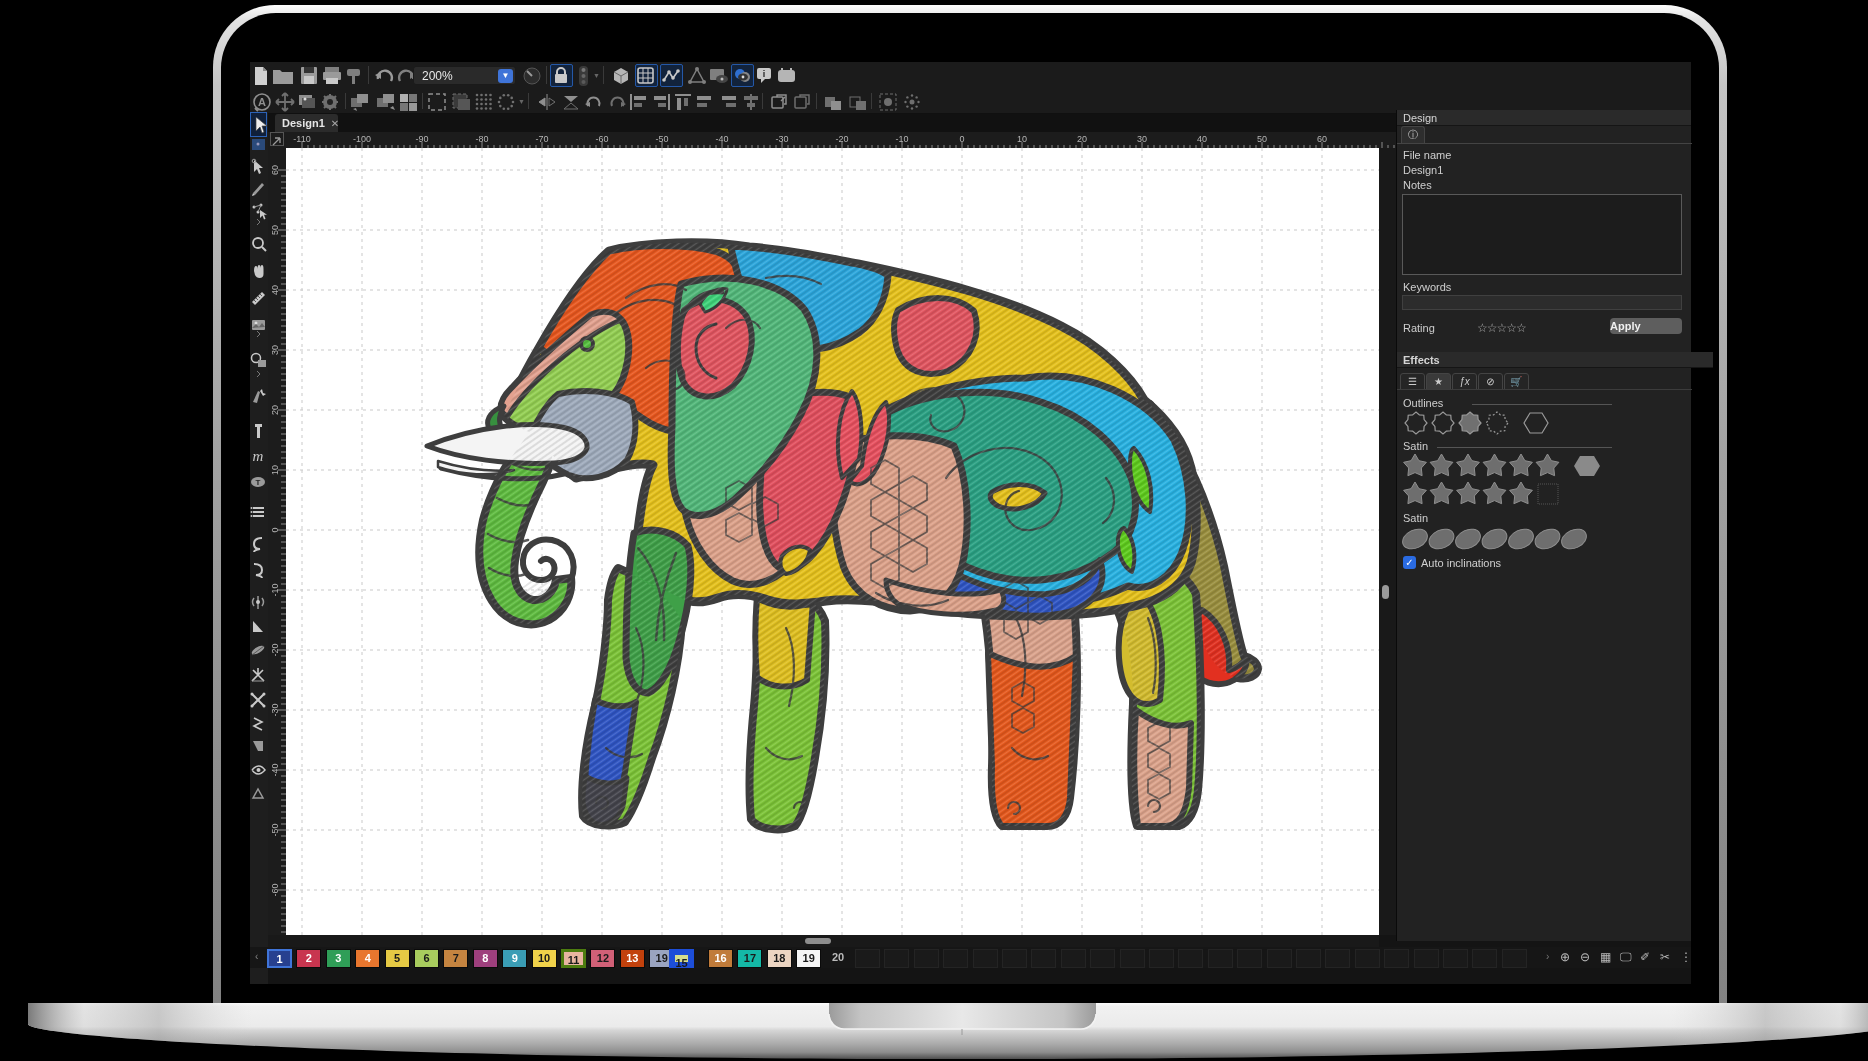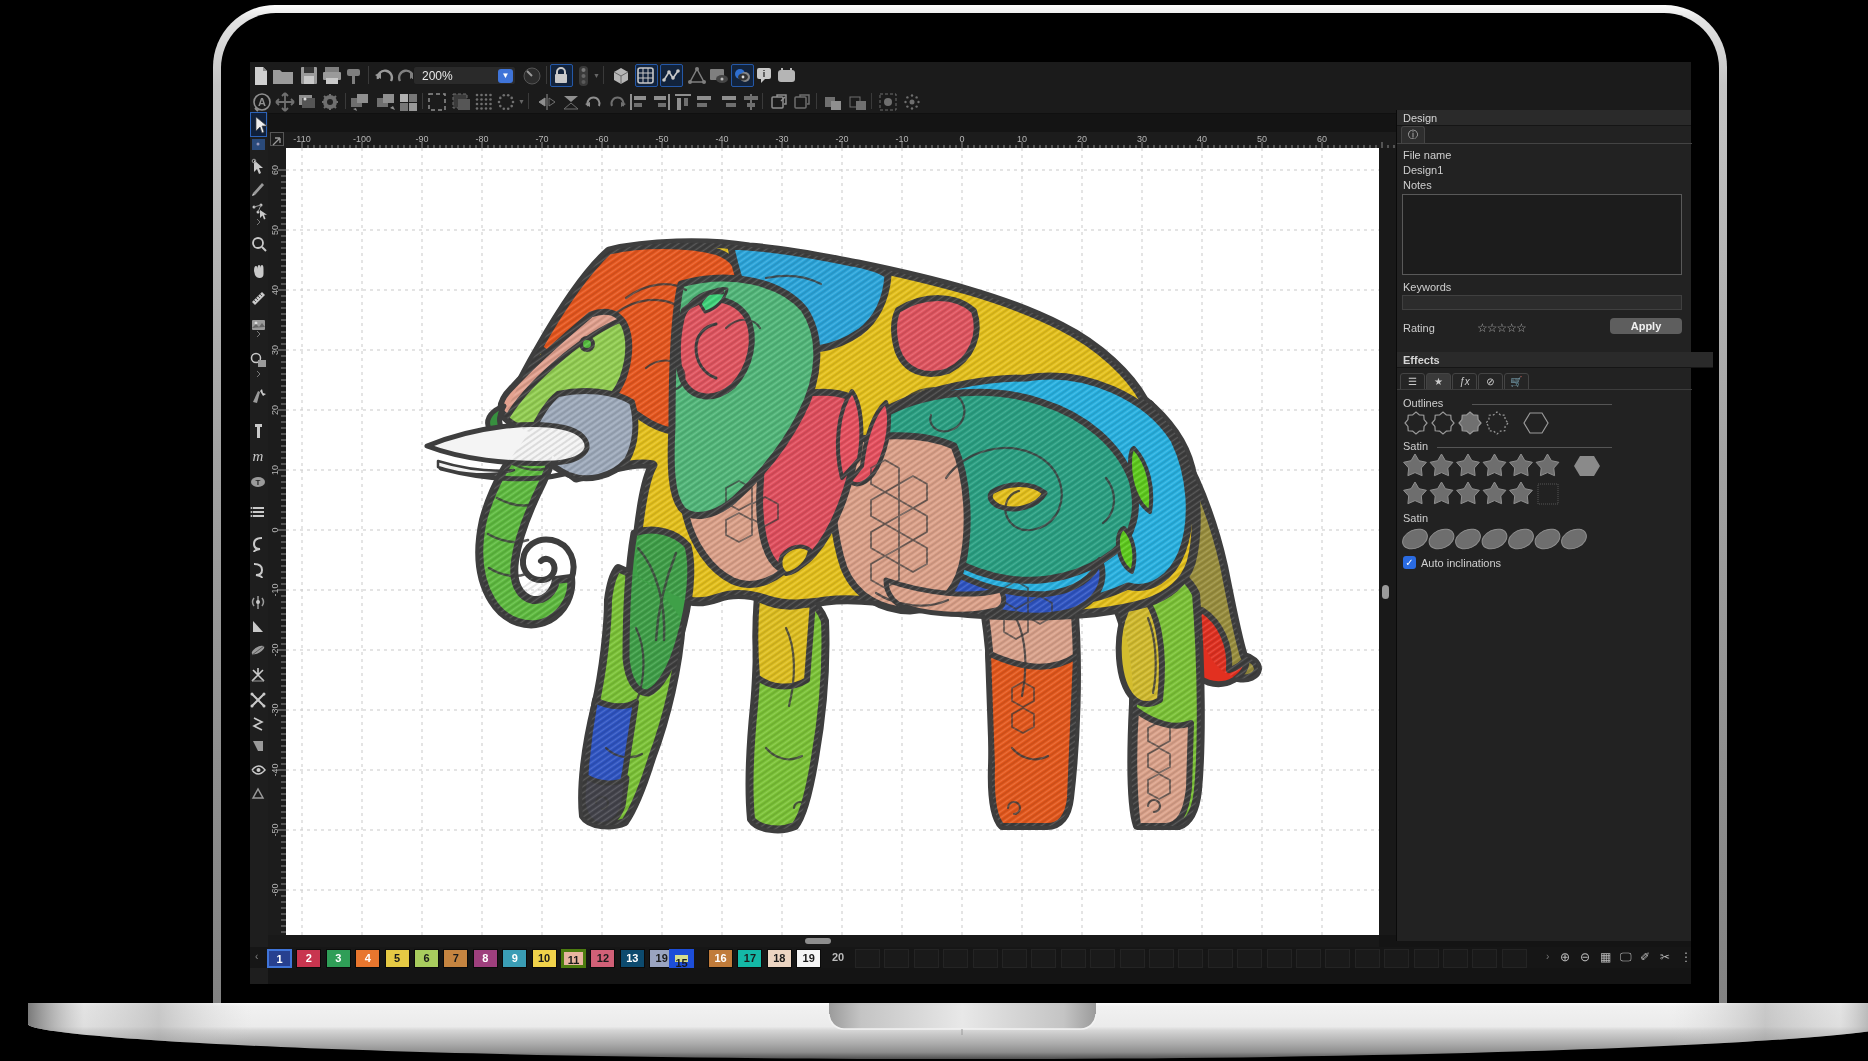--- a/index.html
+++ b/index.html
@@ -293,20 +293,23 @@
               <circle cx="14.6" cy="14.6" r="1.2"></circle>
               <circle cx="10.0" cy="16.5" r="1.2"></circle>
               <circle cx="5.4" cy="14.6" r="1.2"></circle>
               <circle cx="3.5" cy="10.0" r="1.2"></circle>
               <circle cx="5.4" cy="5.4" r="1.2"></circle>
               <circle cx="10.0" cy="3.5" r="1.2"></circle>
               <circle cx="14.6" cy="5.4" r="1.2"></circle>
               <circle cx="10" cy="10" r="2.5"></circle>
             </g>
           </svg></div>
+      </div>
+    <div id="tabbar">
+        <div id="tab1">Design1<span class="x">✕</span></div>
       </div>
     <div id="hruler"><svg width="1423" height="16">
           <text x="34" y="10" fill="#b5b5b5" font-size="9" text-anchor="middle" font-family="Liberation Sans">-110</text>
           <line x1="34" y1="10" x2="34" y2="16" stroke="#8a8a8a"></line>
           <line x1="40" y1="13" x2="40" y2="16" stroke="#8a8a8a"></line>
           <line x1="46" y1="13" x2="46" y2="16" stroke="#8a8a8a"></line>
           <line x1="52" y1="13" x2="52" y2="16" stroke="#8a8a8a"></line>
           <line x1="58" y1="13" x2="58" y2="16" stroke="#8a8a8a"></line>
           <line x1="64" y1="13" x2="64" y2="16" stroke="#8a8a8a"></line>
           <line x1="70" y1="13" x2="70" y2="16" stroke="#8a8a8a"></line>
@@ -987,21 +990,21 @@
         <div class="sw" style="left:75.8px;background:#2f9e57;border:1px solid #0a0a0a;color:#fff">3</div>
         <div class="sw" style="left:105.19999999999999px;background:#e8762e;border:1px solid #0a0a0a;color:#fff">4</div>
         <div class="sw" style="left:134.6px;background:#e5c944;border:1px solid #0a0a0a;color:#1a1a1a">5</div>
         <div class="sw" style="left:164px;background:#a8cc5e;border:1px solid #0a0a0a;color:#1a1a1a">6</div>
         <div class="sw" style="left:193.39999999999998px;background:#c58440;border:1px solid #0a0a0a;color:#1a1a1a">7</div>
         <div class="sw" style="left:222.79999999999998px;background:#9e3f7d;border:1px solid #0a0a0a;color:#fff">8</div>
         <div class="sw" style="left:252.2px;background:#3a9db5;border:1px solid #0a0a0a;color:#fff">9</div>
         <div class="sw" style="left:281.59999999999997px;background:#f0d24a;border:1px solid #0a0a0a;color:#1a1a1a">10</div>
         <div class="sw" style="left:311px;background:#e8b5a0;border:3px solid #4d7c0f;color:#1a1a1a">11</div>
         <div class="sw" style="left:340.4px;background:#d16077;border:1px solid #0a0a0a;color:#1a1a1a">12</div>
-        <div class="sw" style="left:369.79999999999995px;background:#0c4a6e;border:1px solid #0a0a0a;color:#fff">13</div>
+        <div class="sw" style="left:369.79999999999995px;background:#c2410c;border:1px solid #0a0a0a;color:#fff">13</div>
         <div class="sw" style="left:399.2px;background:#9aa4c0;border:1px solid #0a0a0a;color:#1a1a1a">19</div>
         <div class="sw" style="left:419px;background:#d6de8e;border:6px solid #1d4ed8;color:#1a1a1a">15</div>
         <div class="sw" style="left:458px;background:#c07b3a;border:1px solid #0a0a0a;color:#fff">16</div>
         <div class="sw" style="left:487.4px;background:#14b8a6;border:1px solid #0a0a0a;color:#1a1a1a">17</div>
         <div class="sw" style="left:516.8px;background:#ecd5c2;border:1px solid #0a0a0a;color:#1a1a1a">18</div>
         <div class="sw" style="left:546.1999999999999px;background:#f5f5f5;border:1px solid #0a0a0a;color:#1a1a1a">19</div>
         <div style="position:absolute;left:575.6px;top:2px;width:25px;height:19px;color:#bbb;font-size:11px;font-weight:bold;text-align:center;line-height:17px;">20</div>
         <div class="swe" style="left:605px;"></div>
         <div class="swe" style="left:634.4px;"></div>
         <div class="swe" style="left:663.8px;"></div>
@@ -1039,21 +1042,21 @@
       <div style="position:absolute;left:4px;top:16px;width:24px;height:17px;background:#2e2e2e;border:1px solid #444;border-bottom:none;border-radius:3px 3px 0 0;text-align:center;color:#ccc;font-size:10px;line-height:16px;">ⓘ</div>
       <div style="position:absolute;left:0;top:33px;width:295px;height:1px;background:#444;"></div>
       <div class="plabel" style="position:absolute;left:6px;top:39px;">File name</div>
       <div class="plabel" style="position:absolute;left:6px;top:54px;">Design1</div>
       <div class="plabel" style="position:absolute;left:6px;top:69px;">Notes</div>
       <div style="position:absolute;left:5px;top:84px;width:280px;height:81px;background:#1c1c1c;border:1px solid #595959;"></div>
       <div class="plabel" style="position:absolute;left:6px;top:171px;">Keywords</div>
       <div style="position:absolute;left:5px;top:185px;width:280px;height:15px;background:#2c2c2c;border:1px solid #404040;"></div>
       <div class="plabel" style="position:absolute;left:6px;top:212px;">Rating</div>
       <div style="position:absolute;left:80px;top:211px;color:#a8a8a8;font-size:12px;letter-spacing:-1px;">☆☆☆☆☆</div>
-      <div style="position:absolute;left:213px;top:208px;width:72px;height:16px;background:#5e5e5e;border-radius:4px;color:#f0f0f0;font-size:11px;font-weight:bold;text-align:center;line-height:16px;">Apply</div>
+      <div style="position:absolute;left:213px;top:208px;width:72px;height:16px;background:#5e5e5e;border-radius:4px;color:#f0f0f0;font-size:11px;font-weight:bold;line-height:16px;">Apply</div>
       <div class="phead" style="position:absolute;left:0;top:242px;width:316px;font-weight:bold;">Effects</div>
       <div id="fxtabs" style="position:absolute;left:3px;top:261px;"><div style="display:inline-block;width:25px;height:17px;background:#252525;border:1px solid #444;border-radius:3px 3px 0 0;margin-right:1px;text-align:center;color:#ccc;font-size:10px;line-height:16px;font-style:normal">☰</div><div style="display:inline-block;width:25px;height:17px;background:#3a3a3a;border:1px solid #444;border-radius:3px 3px 0 0;margin-right:1px;text-align:center;color:#ccc;font-size:10px;line-height:16px;font-style:normal">★</div><div style="display:inline-block;width:25px;height:17px;background:#252525;border:1px solid #444;border-radius:3px 3px 0 0;margin-right:1px;text-align:center;color:#ccc;font-size:10px;line-height:16px;font-style:italic">ƒx</div><div style="display:inline-block;width:25px;height:17px;background:#252525;border:1px solid #444;border-radius:3px 3px 0 0;margin-right:1px;text-align:center;color:#ccc;font-size:10px;line-height:16px;font-style:normal">⊘</div><div style="display:inline-block;width:25px;height:17px;background:#252525;border:1px solid #444;border-radius:3px 3px 0 0;margin-right:1px;text-align:center;color:#ccc;font-size:10px;line-height:16px;font-style:normal">🛒</div></div>
       <div style="position:absolute;left:0;top:279px;width:295px;height:1px;background:#3c3c3c;"></div>
       <div class="plabel" style="position:absolute;left:6px;top:287px;">Outlines</div>
       <div style="position:absolute;left:75px;top:294px;width:140px;height:1px;background:#555;"></div>
       <svg id="outl" style="position:absolute;left:5px;top:299px;" width="160" height="28">
           <path d="M25.0,14.0L22.1,17.4L21.8,21.8L17.4,22.1L14.0,25.0L10.6,22.1L6.2,21.8L5.9,17.4L3.0,14.0L5.9,10.6L6.2,6.2L10.6,5.9L14.0,3.0L17.4,5.9L21.8,6.2L22.1,10.6Z" fill="none" stroke="#9a9a9a" stroke-width="1.2"></path>
           <path d="M52.0,14.0L49.1,17.4L48.8,21.8L44.4,22.1L41.0,25.0L37.6,22.1L33.2,21.8L32.9,17.4L30.0,14.0L32.9,10.6L33.2,6.2L37.6,5.9L41.0,3.0L44.4,5.9L48.8,6.2L49.1,10.6Z" fill="none" stroke="#9a9a9a" stroke-width="1.2"></path>
           <path d="M79.0,14.0L76.1,17.4L75.8,21.8L71.4,22.1L68.0,25.0L64.6,22.1L60.2,21.8L59.9,17.4L57.0,14.0L59.9,10.6L60.2,6.2L64.6,5.9L68.0,3.0L71.4,5.9L75.8,6.2L76.1,10.6Z" fill="#707070" stroke="#9a9a9a" stroke-width="1.2"></path>
           <path d="M106.0,14.0L103.1,17.4L102.8,21.8L98.4,22.1L95.0,25.0L91.6,22.1L87.2,21.8L86.9,17.4L84.0,14.0L86.9,10.6L87.2,6.2L91.6,5.9L95.0,3.0L98.4,5.9L102.8,6.2L103.1,10.6Z" fill="none" stroke="#9a9a9a" stroke-width="1.2" stroke-dasharray="2,2"></path>

